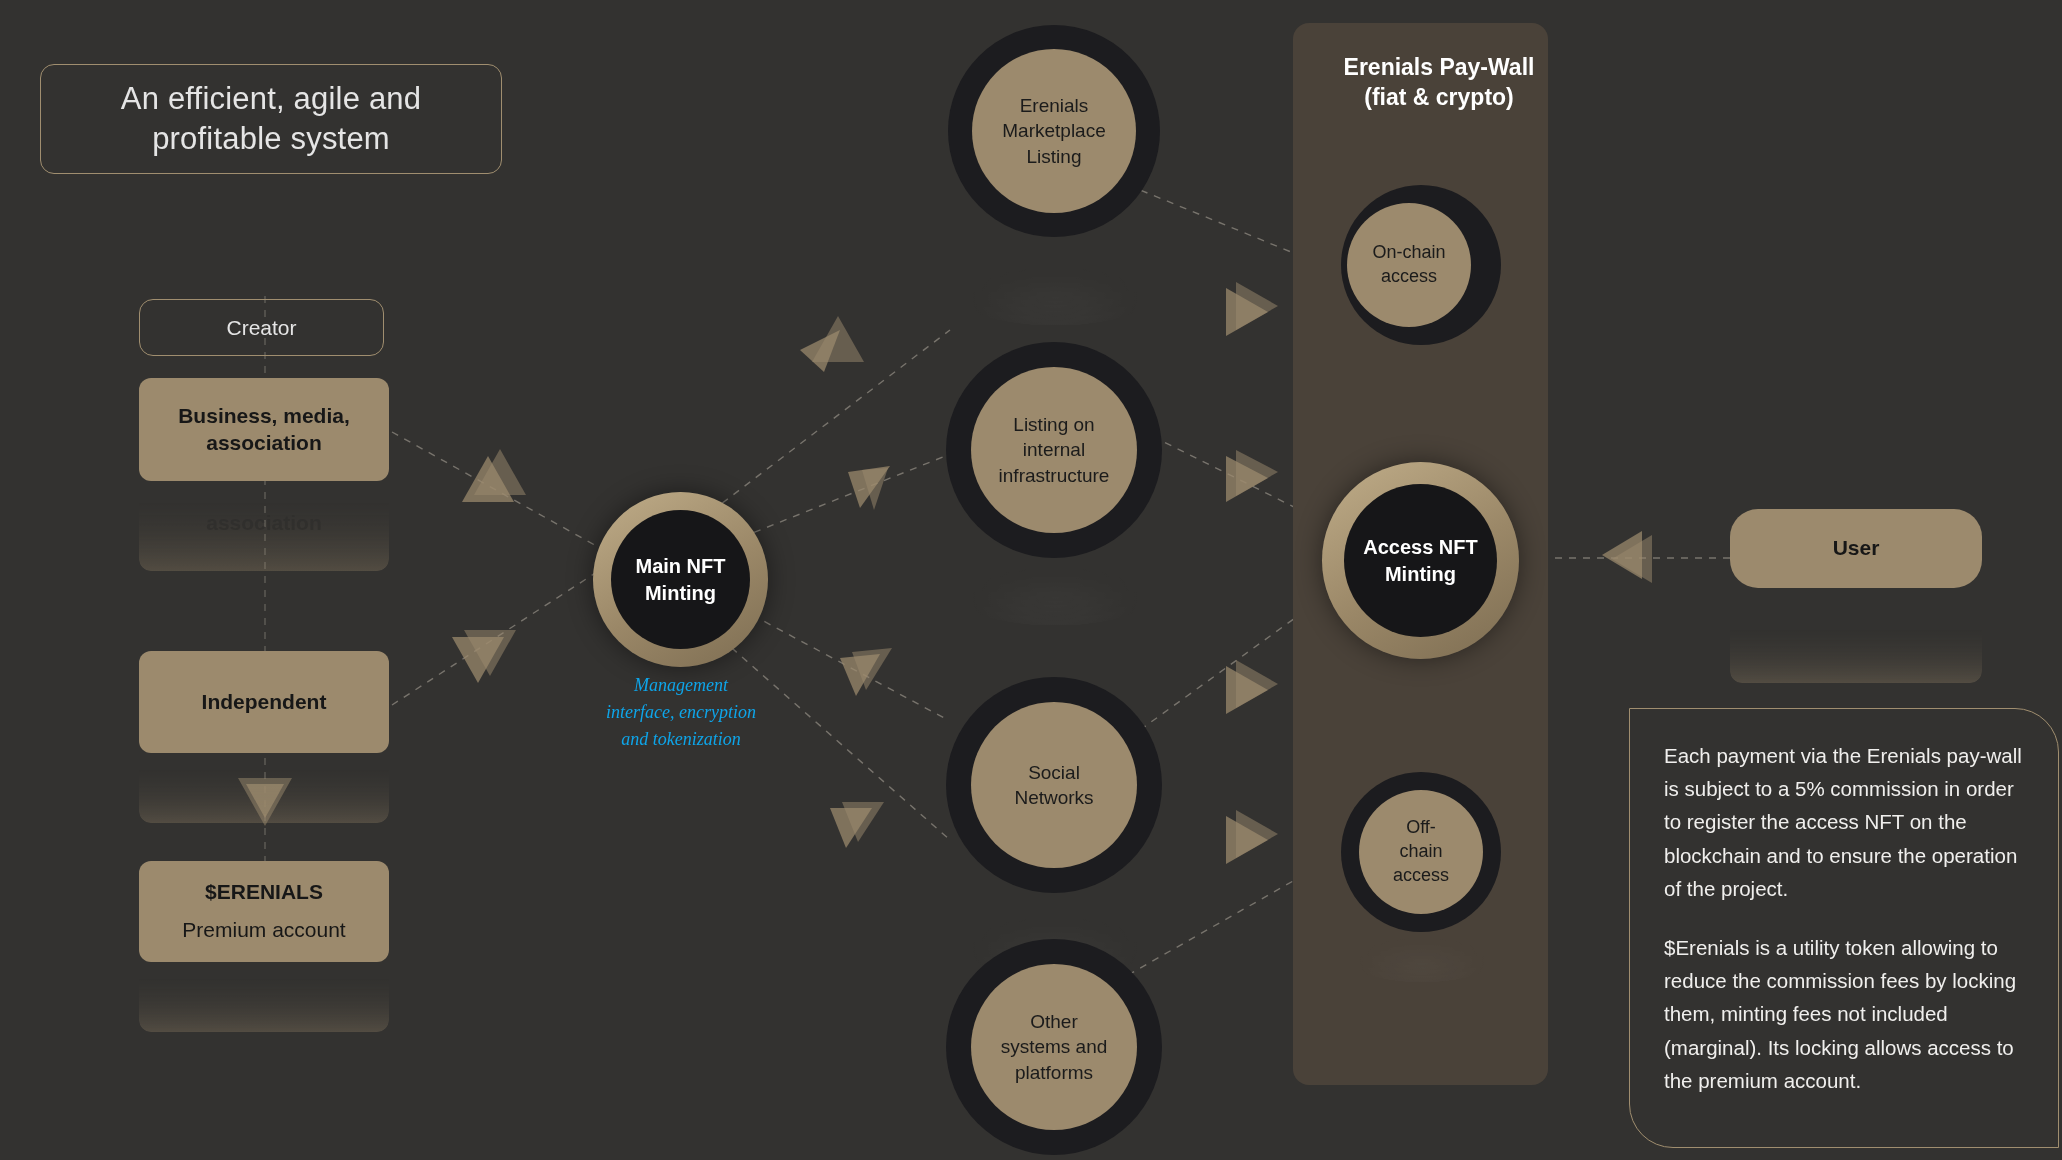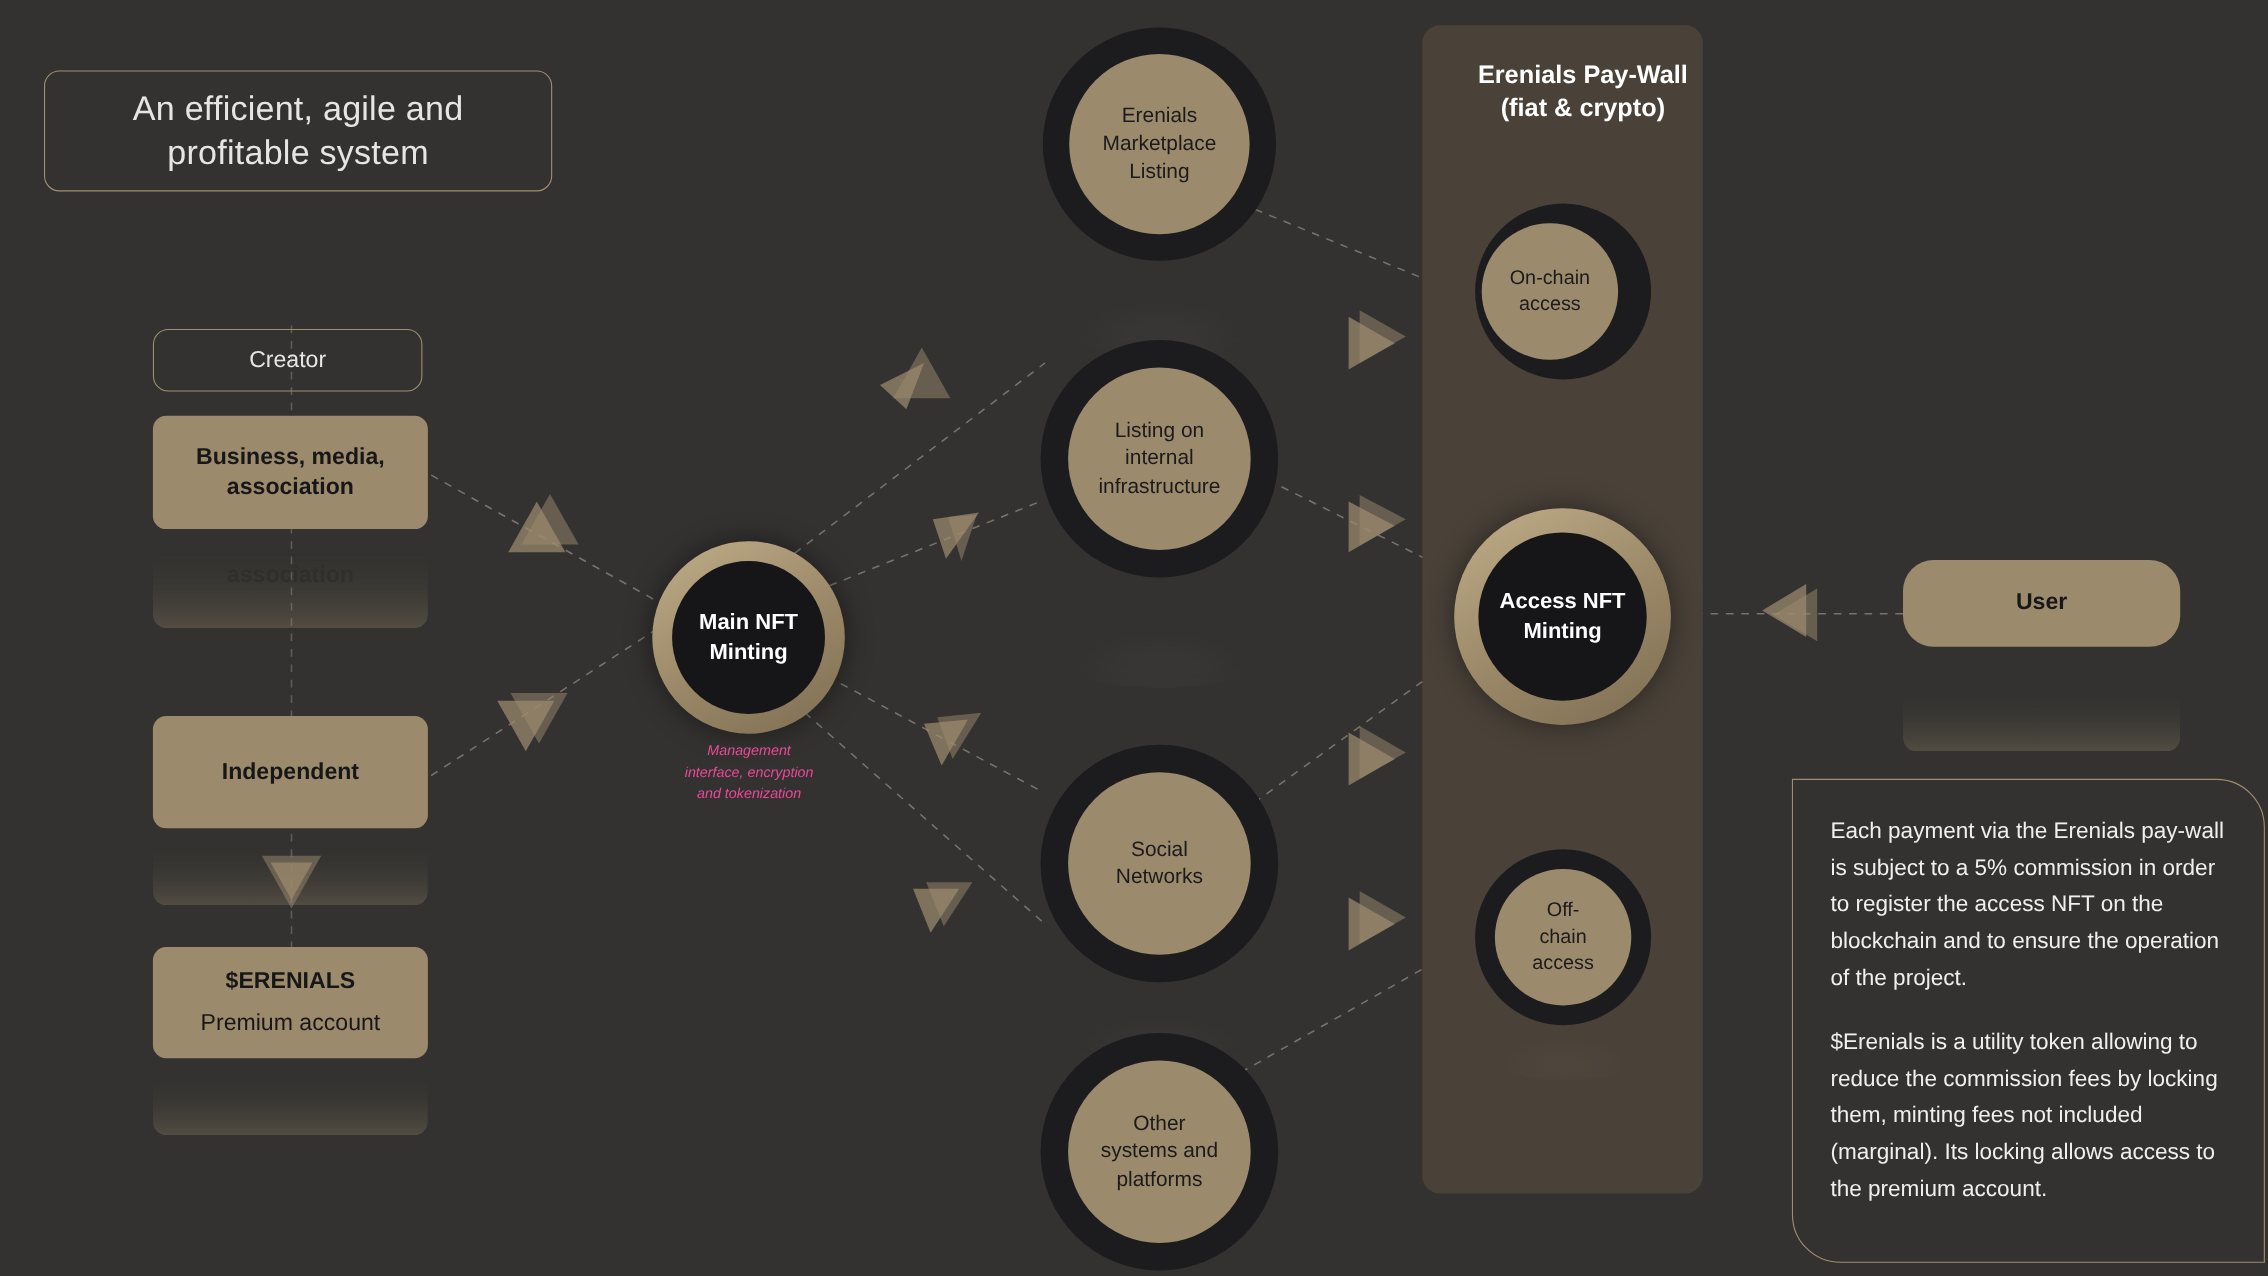--- a/index.html
+++ b/index.html
@@ -82,22 +82,22 @@
     border-left:1.5px solid #a08e6f;border-right:1.5px solid #a08e6f;
     border-top:1.5px solid #a08e6f;border-bottom:1.5px solid #a08e6f;
     border-top-right-radius:44px;border-bottom-left-radius:44px;
     border-top-left-radius:0;border-bottom-right-radius:0;
     padding:30px 34px 0 34px;color:#f0efed;margin-left:16px;
   }
   .note-panel p{margin:0 0 26px 0;font-size:20.5px;line-height:1.62;}
 
   
   .caption{
-    position:absolute;text-align:center;color:#ec4899;font-style:italic;
-    font-size:13px;line-height:1.50;
+    position:absolute;text-align:center;color:#0ea5e9;font-style:italic;
+    font-size:18px;line-height:1.50;font-family:Liberation Serif, serif;
   }
 
   
   svg.layer{position:absolute;left:0;top:0;width:2062px;height:1160px;overflow:visible;}
   .lnk{stroke:#8f8a80;stroke-width:1.4;stroke-dasharray:7 7;fill:none;opacity:.75;}
   .lnk-soft{stroke:#7d7870;stroke-width:1.4;stroke-dasharray:7 7;fill:none;opacity:.62;}
   .arrowhead{fill:#9c8a6d;opacity:.72;}
   .arrowhead2{fill:#9c8a6d;opacity:.50;}
 </style>
 </head>
@@ -259,21 +259,21 @@
     <div class="inner" style="left:24px;top:24px;width:164px;height:164px;">
       <span>
         <span>Erenials</span><br>
         <span>Marketplace</span><br>
         <span>Listing</span>
       </span>
     </div>
   </div>
 
   <div class="circ-reflect" style="left:950px;top:525px;width:210px;height:130px;"></div>
-  <div class="node-circle ring-dark" style="left:946px;top:309px;width:216px;height:216px;">
+  <div class="node-circle ring-dark" style="left:946px;top:342px;width:216px;height:216px;">
     <div class="inner" style="left:25px;top:25px;width:166px;height:166px;">
       <span>
         <span>Listing on</span><br>
         <span>internal</span><br>
         <span>infrastructure</span>
       </span>
     </div>
   </div>
 
   <div class="circ-reflect" style="left:950px;top:875px;width:210px;height:130px;"></div>

